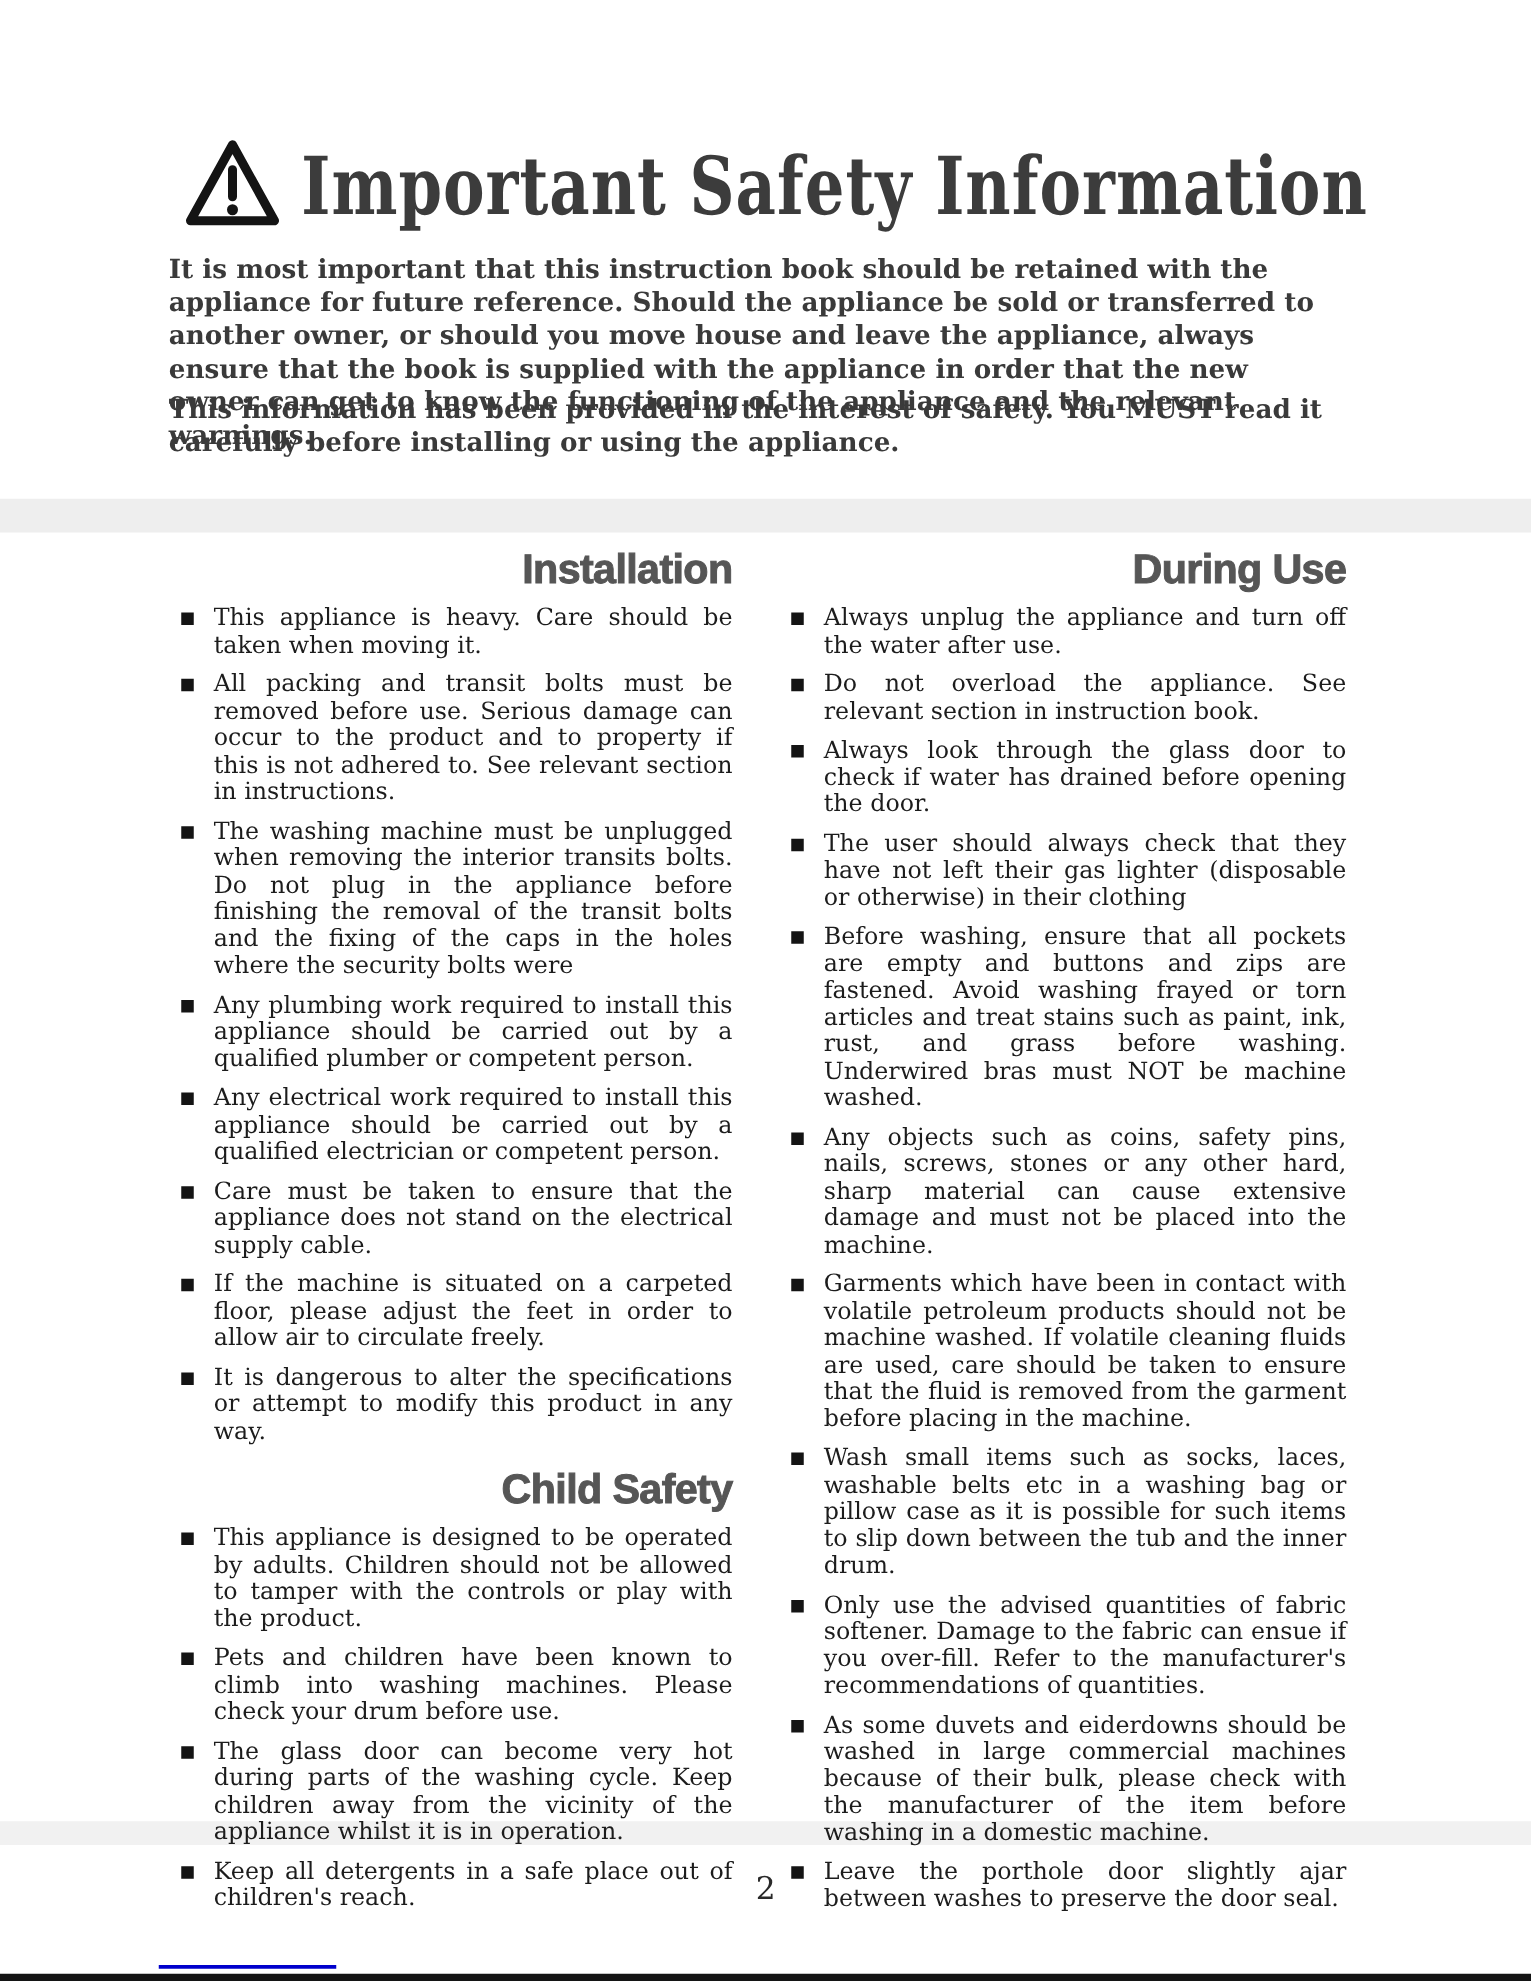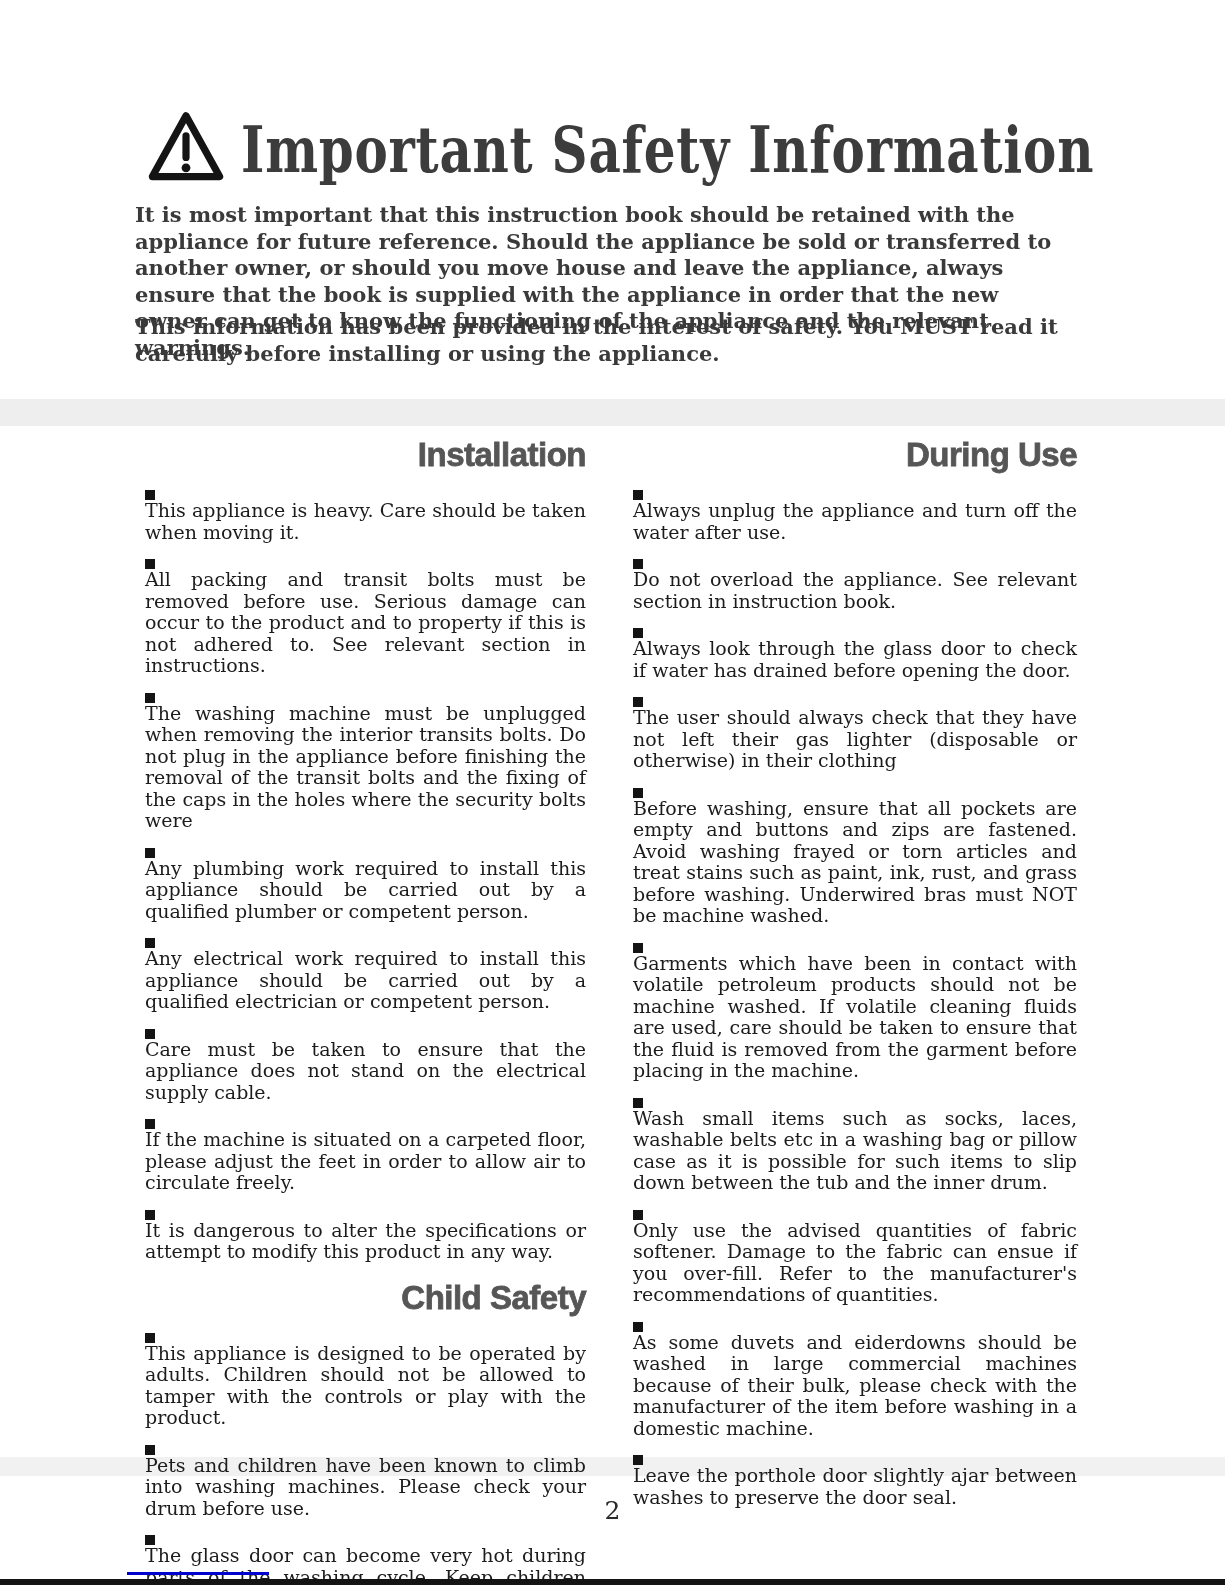--- a/index.html
+++ b/index.html
@@ -36,21 +36,21 @@
   .col{display:block;}
   .col-left{width:441px;margin-right:47px;}
   .col-right{width:444px;}
   .section-heading{
     margin:0 0 11px 0;
     font-family:"Liberation Sans","DejaVu Sans",sans-serif;
     font-weight:bold;font-size:33px;line-height:36px;color:#565656;
     letter-spacing:-0.5px;text-align:right;-webkit-text-stroke:0.8px #565656;
   }
   .section + .section .section-heading{margin-top:17px;}
-  .bullet-item{display:flex;margin:0 0 10px 0;flex-direction:column;}
+  .bullet-item{display:flex;margin:0 0 10px 0;}
   .bullet{flex:none;width:10px;height:10px;background:#141414;margin:6px 16px 0 0;}
   .bullet-text{flex:1;font-size:19px;line-height:21.5px;text-align:justify;color:#1c1c1c;}
 
   
   .page-number{
     position:absolute;left:0;top:1496px;width:1225px;margin:0;
     text-align:center;font-size:25px;color:#2a2a2a;
   }
   .footer-underline{position:absolute;left:127px;top:1572px;width:142px;height:3px;background:#0000cc;}
   .footer-bar{position:absolute;left:0;top:1579px;width:1225px;height:6px;background:#141414;}
@@ -156,20 +156,24 @@
             <div class="bullet-item">
               <span class="bullet"></span>
               <span class="bullet-text">The user should always check that they have not left their gas lighter (disposable or otherwise) in their clothing</span>
             </div>
             <div class="bullet-item">
               <span class="bullet"></span>
               <span class="bullet-text">Before washing, ensure that all pockets are empty and buttons and zips are fastened. Avoid washing frayed or torn articles and treat stains such as paint, ink, rust, and grass before washing. Underwired bras must NOT be machine washed.</span>
             </div>
             <div class="bullet-item">
               <span class="bullet"></span>
+              <span class="bullet-text">Any objects such as coins, safety pins, nails, screws, stones or any other hard, sharp material can cause extensive damage and must not be placed into the machine.</span>
+            </div>
+            <div class="bullet-item">
+              <span class="bullet"></span>
               <span class="bullet-text">Garments which have been in contact with volatile petroleum products should not be machine washed. If volatile cleaning fluids are used, care should be taken to ensure that the fluid is removed from the garment before placing in the machine.</span>
             </div>
             <div class="bullet-item">
               <span class="bullet"></span>
               <span class="bullet-text">Wash small items such as socks, laces, washable belts etc in a washing bag or pillow case as it is possible for such items to slip down between the tub and the inner drum.</span>
             </div>
             <div class="bullet-item">
               <span class="bullet"></span>
               <span class="bullet-text">Only use the advised quantities of fabric softener. Damage to the fabric can ensue if you over-fill. Refer to the manufacturer's recommendations of quantities.</span>
             </div>

